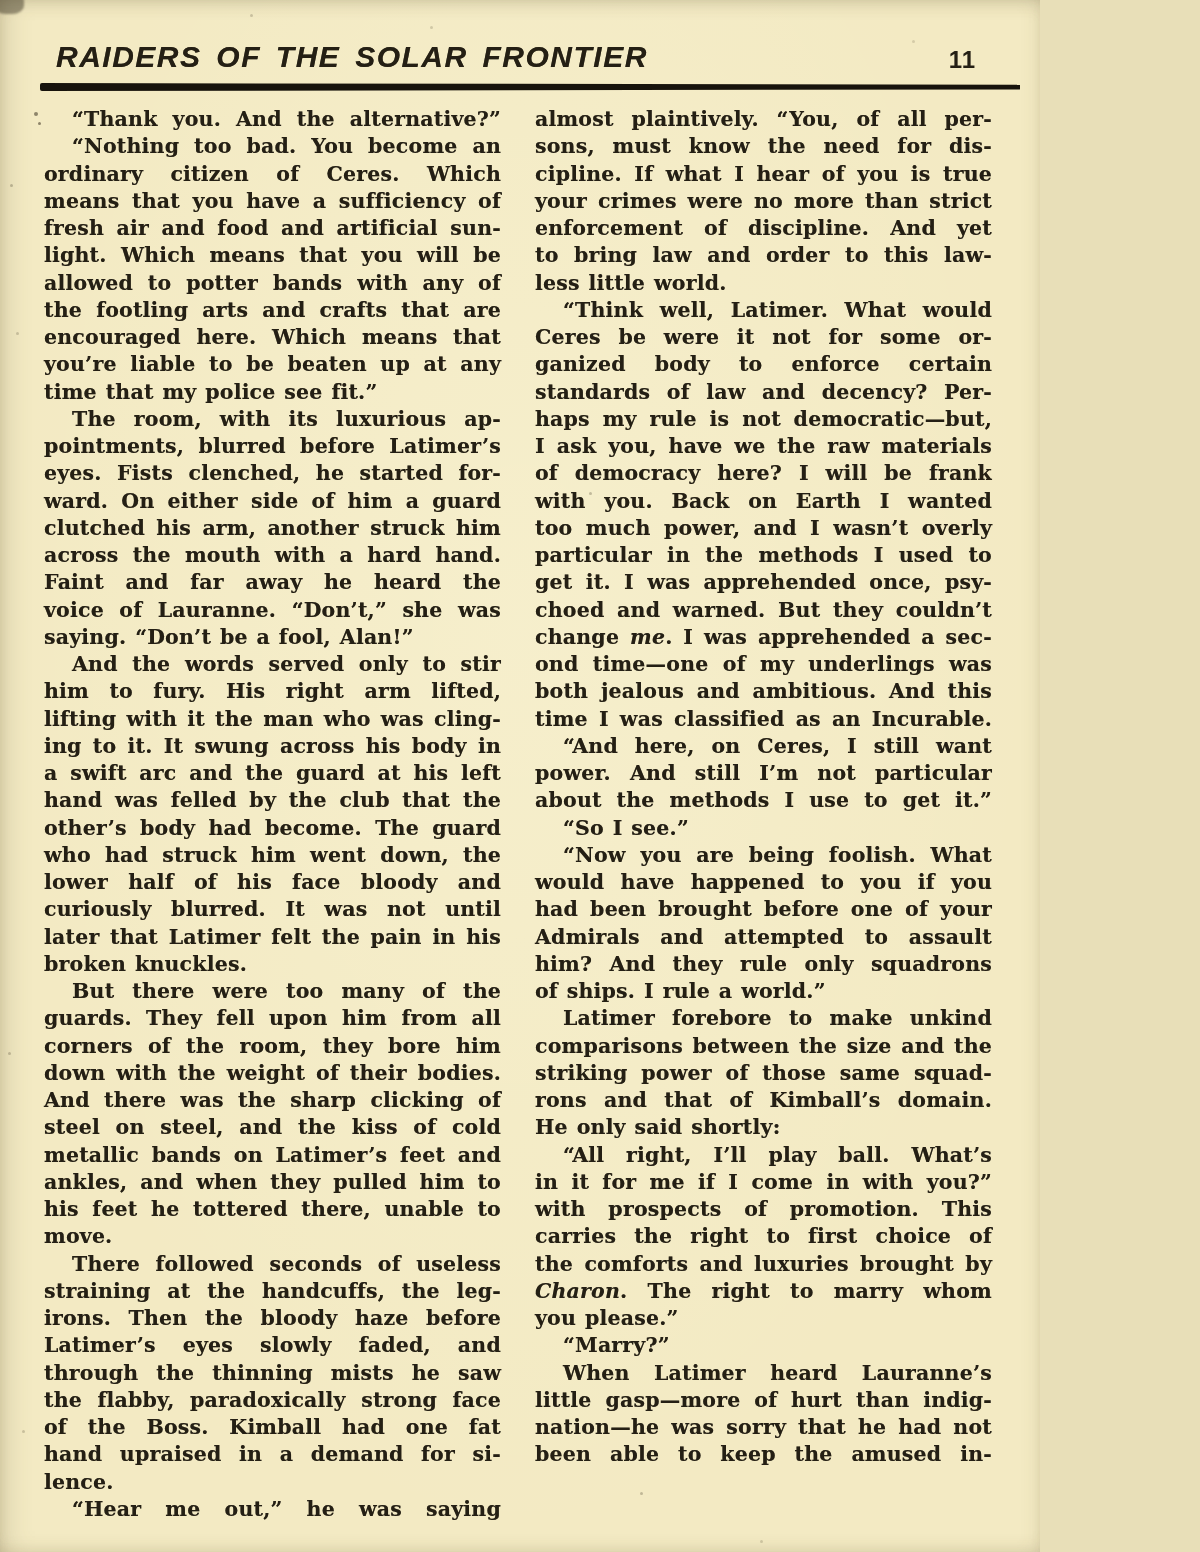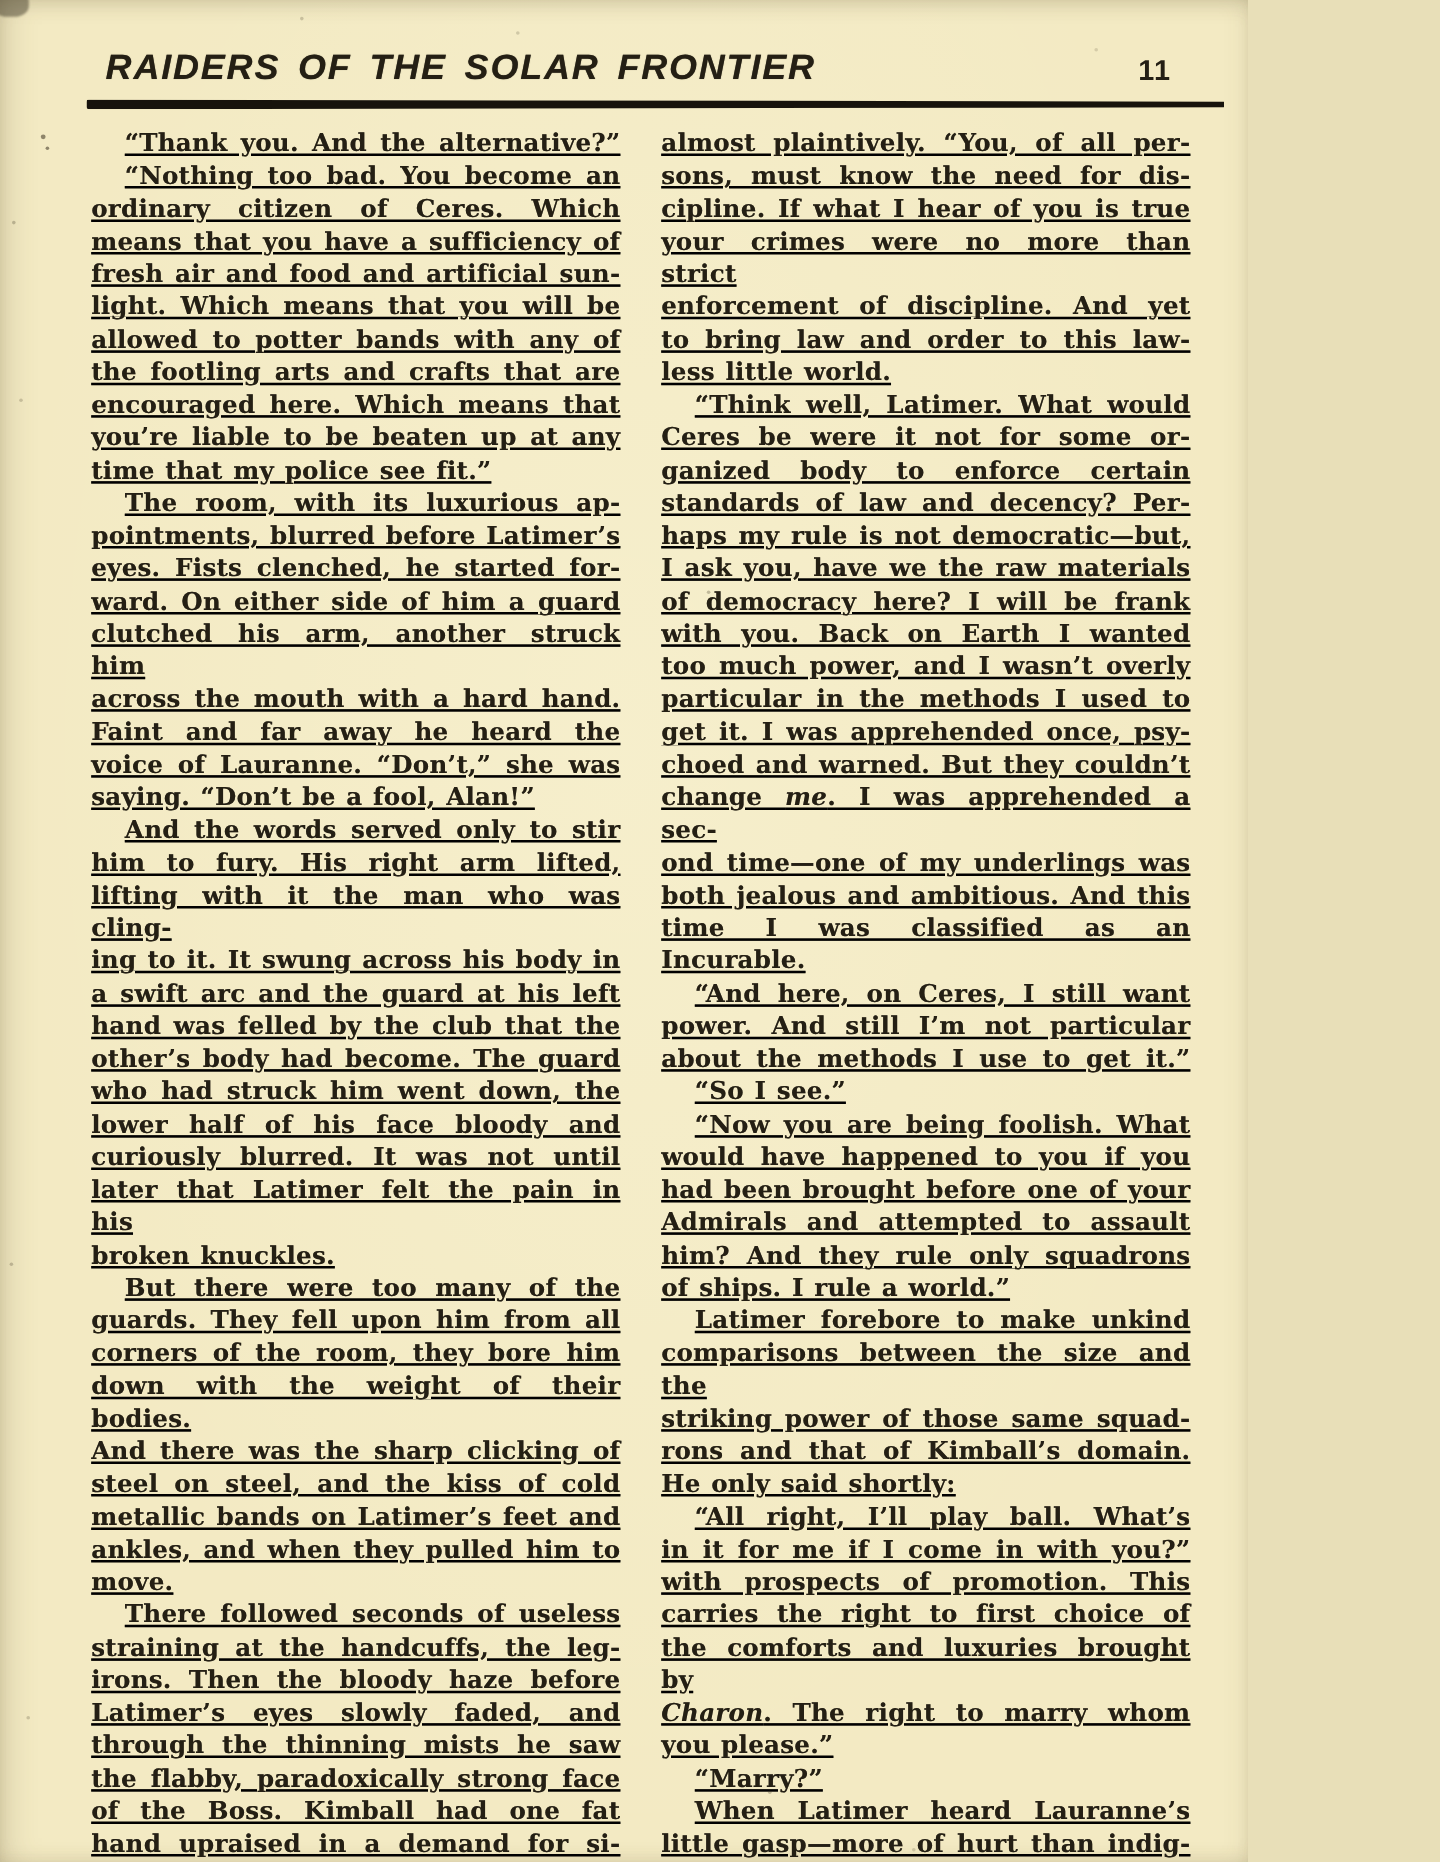--- a/index.html
+++ b/index.html
@@ -19,21 +19,20 @@
     width:1040px;height:1552px;
     background:
       radial-gradient(ellipse at 50% 40%, rgba(255,252,230,.25), rgba(0,0,0,0) 70%),
       var(--paper);
     box-shadow:
       inset 14px 0 34px -20px rgba(95,82,48,.45),
       inset -10px 0 28px -20px rgba(95,82,48,.30),
       inset 0 12px 26px -20px rgba(95,82,48,.40),
       inset 0 -10px 24px -20px rgba(95,82,48,.25);
     overflow:hidden;
-    padding-left:32px;
   }
   .header{
     display:flex;
     justify-content:space-between;
     align-items:flex-end;
     padding:40px 64px 0 56px;
   }
   .title{
     font-family:"Liberation Sans",sans-serif;
     font-style:italic;
@@ -57,21 +56,21 @@
     height:8px;
     background:var(--rule);
     clip-path:polygon(0 0, 100% 22%, 100% 80%, 0 100%);
     border-radius:2px;
   }
   .columns{
     display:flex;
     gap:34px;
     padding:15px 48px 0 44px;
   }
-  .col{flex:1;min-width:0;text-decoration:underline;}
+  .col{flex:1;min-width:0;}
   .line{
     font-size:20.5px;
     line-height:27.25px;
     font-weight:700;
     color:var(--ink);
     letter-spacing:.2px;
     word-spacing:1.5px;
     text-shadow:0 0 .5px rgba(36,31,20,.55);
     text-align:justify;
   }
@@ -129,20 +128,21 @@
         <div class="line stretch"><span>later that Latimer felt the pain in his</span></div>
         <div class="line ragged"><span>broken knuckles.</span></div>
         <div class="line stretch indent"><span>But there were too many of the</span></div>
         <div class="line stretch"><span>guards. They fell upon him from all</span></div>
         <div class="line stretch"><span>corners of the room, they bore him</span></div>
         <div class="line stretch"><span>down with the weight of their bodies.</span></div>
         <div class="line stretch"><span>And there was the sharp clicking of</span></div>
         <div class="line stretch"><span>steel on steel, and the kiss of cold</span></div>
         <div class="line stretch"><span>metallic bands on Latimer’s feet and</span></div>
         <div class="line stretch"><span>ankles, and when they pulled him to</span></div>
+        <div class="line stretch"><span>his feet he tottered there, unable to</span></div>
         <div class="line ragged"><span>move.</span></div>
         <div class="line stretch indent"><span>There followed seconds of useless</span></div>
         <div class="line stretch"><span>straining at the handcuffs, the leg-</span></div>
         <div class="line stretch"><span>irons. Then the bloody haze before</span></div>
         <div class="line stretch"><span>Latimer’s eyes slowly faded, and</span></div>
         <div class="line stretch"><span>through the thinning mists he saw</span></div>
         <div class="line stretch"><span>the flabby, paradoxically strong face</span></div>
         <div class="line stretch"><span>of the Boss. Kimball had one fat</span></div>
         <div class="line stretch"><span>hand upraised in a demand for si-</span></div>
         <div class="line ragged"><span>lence.</span></div>

